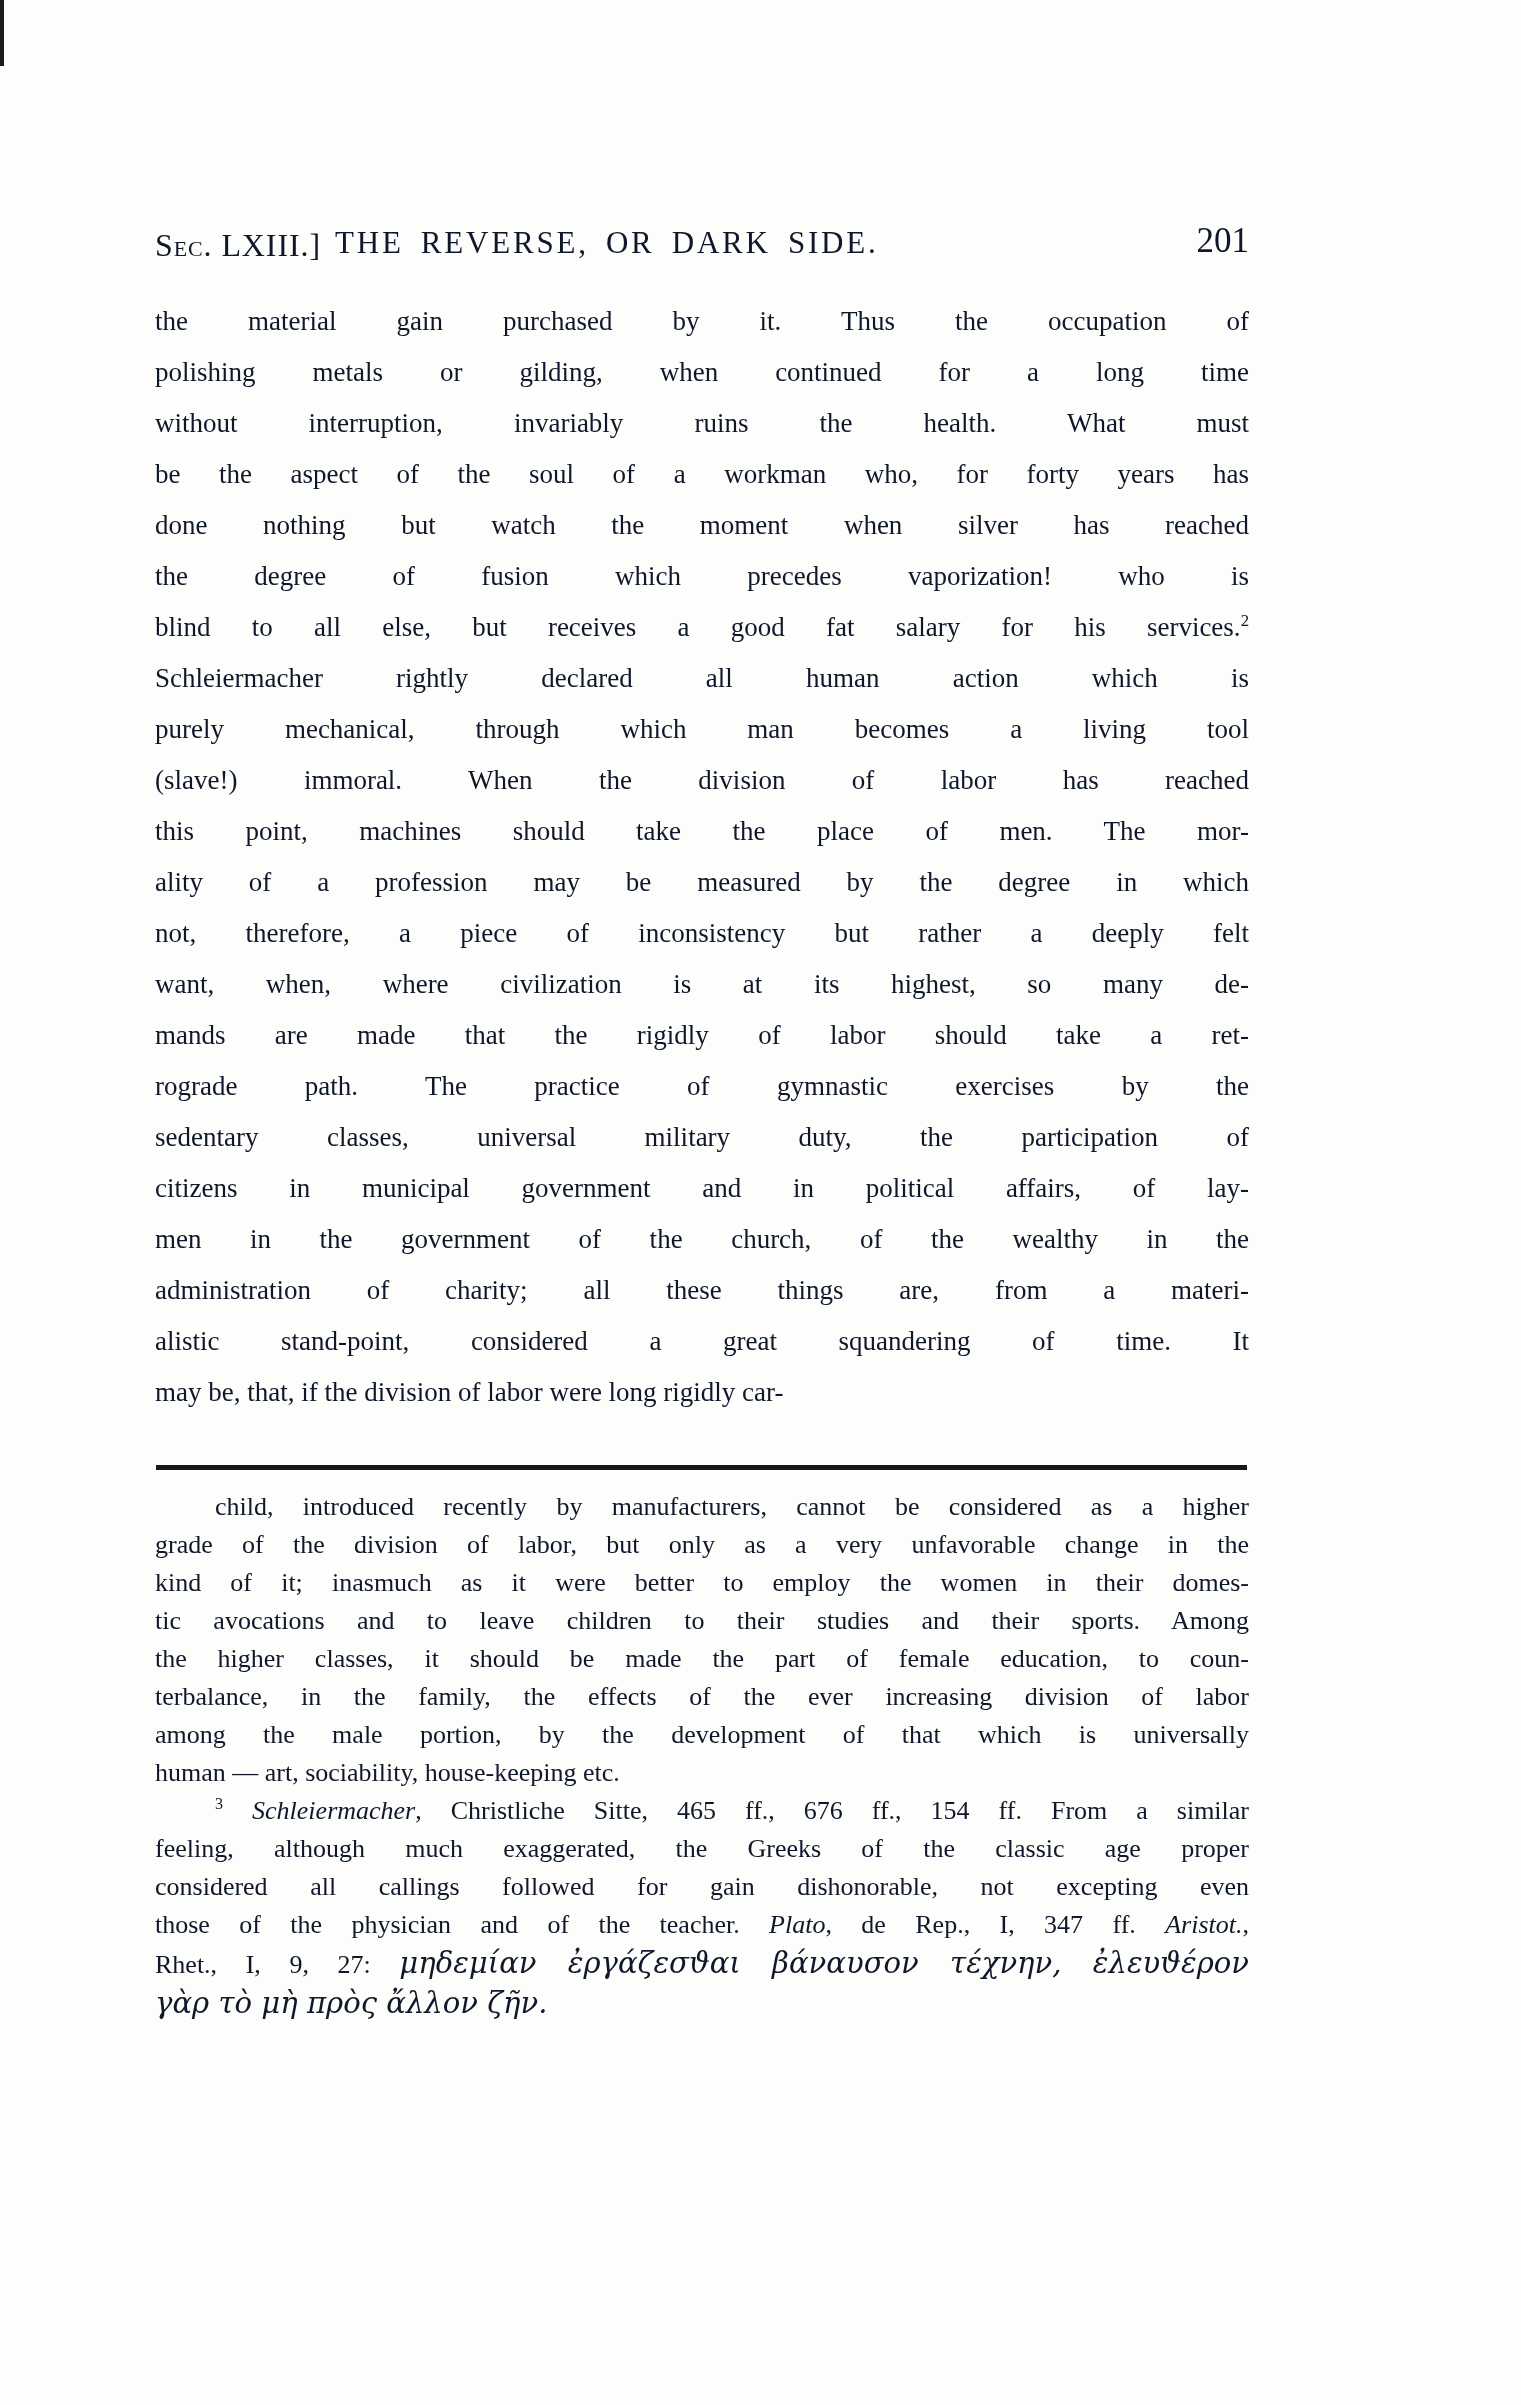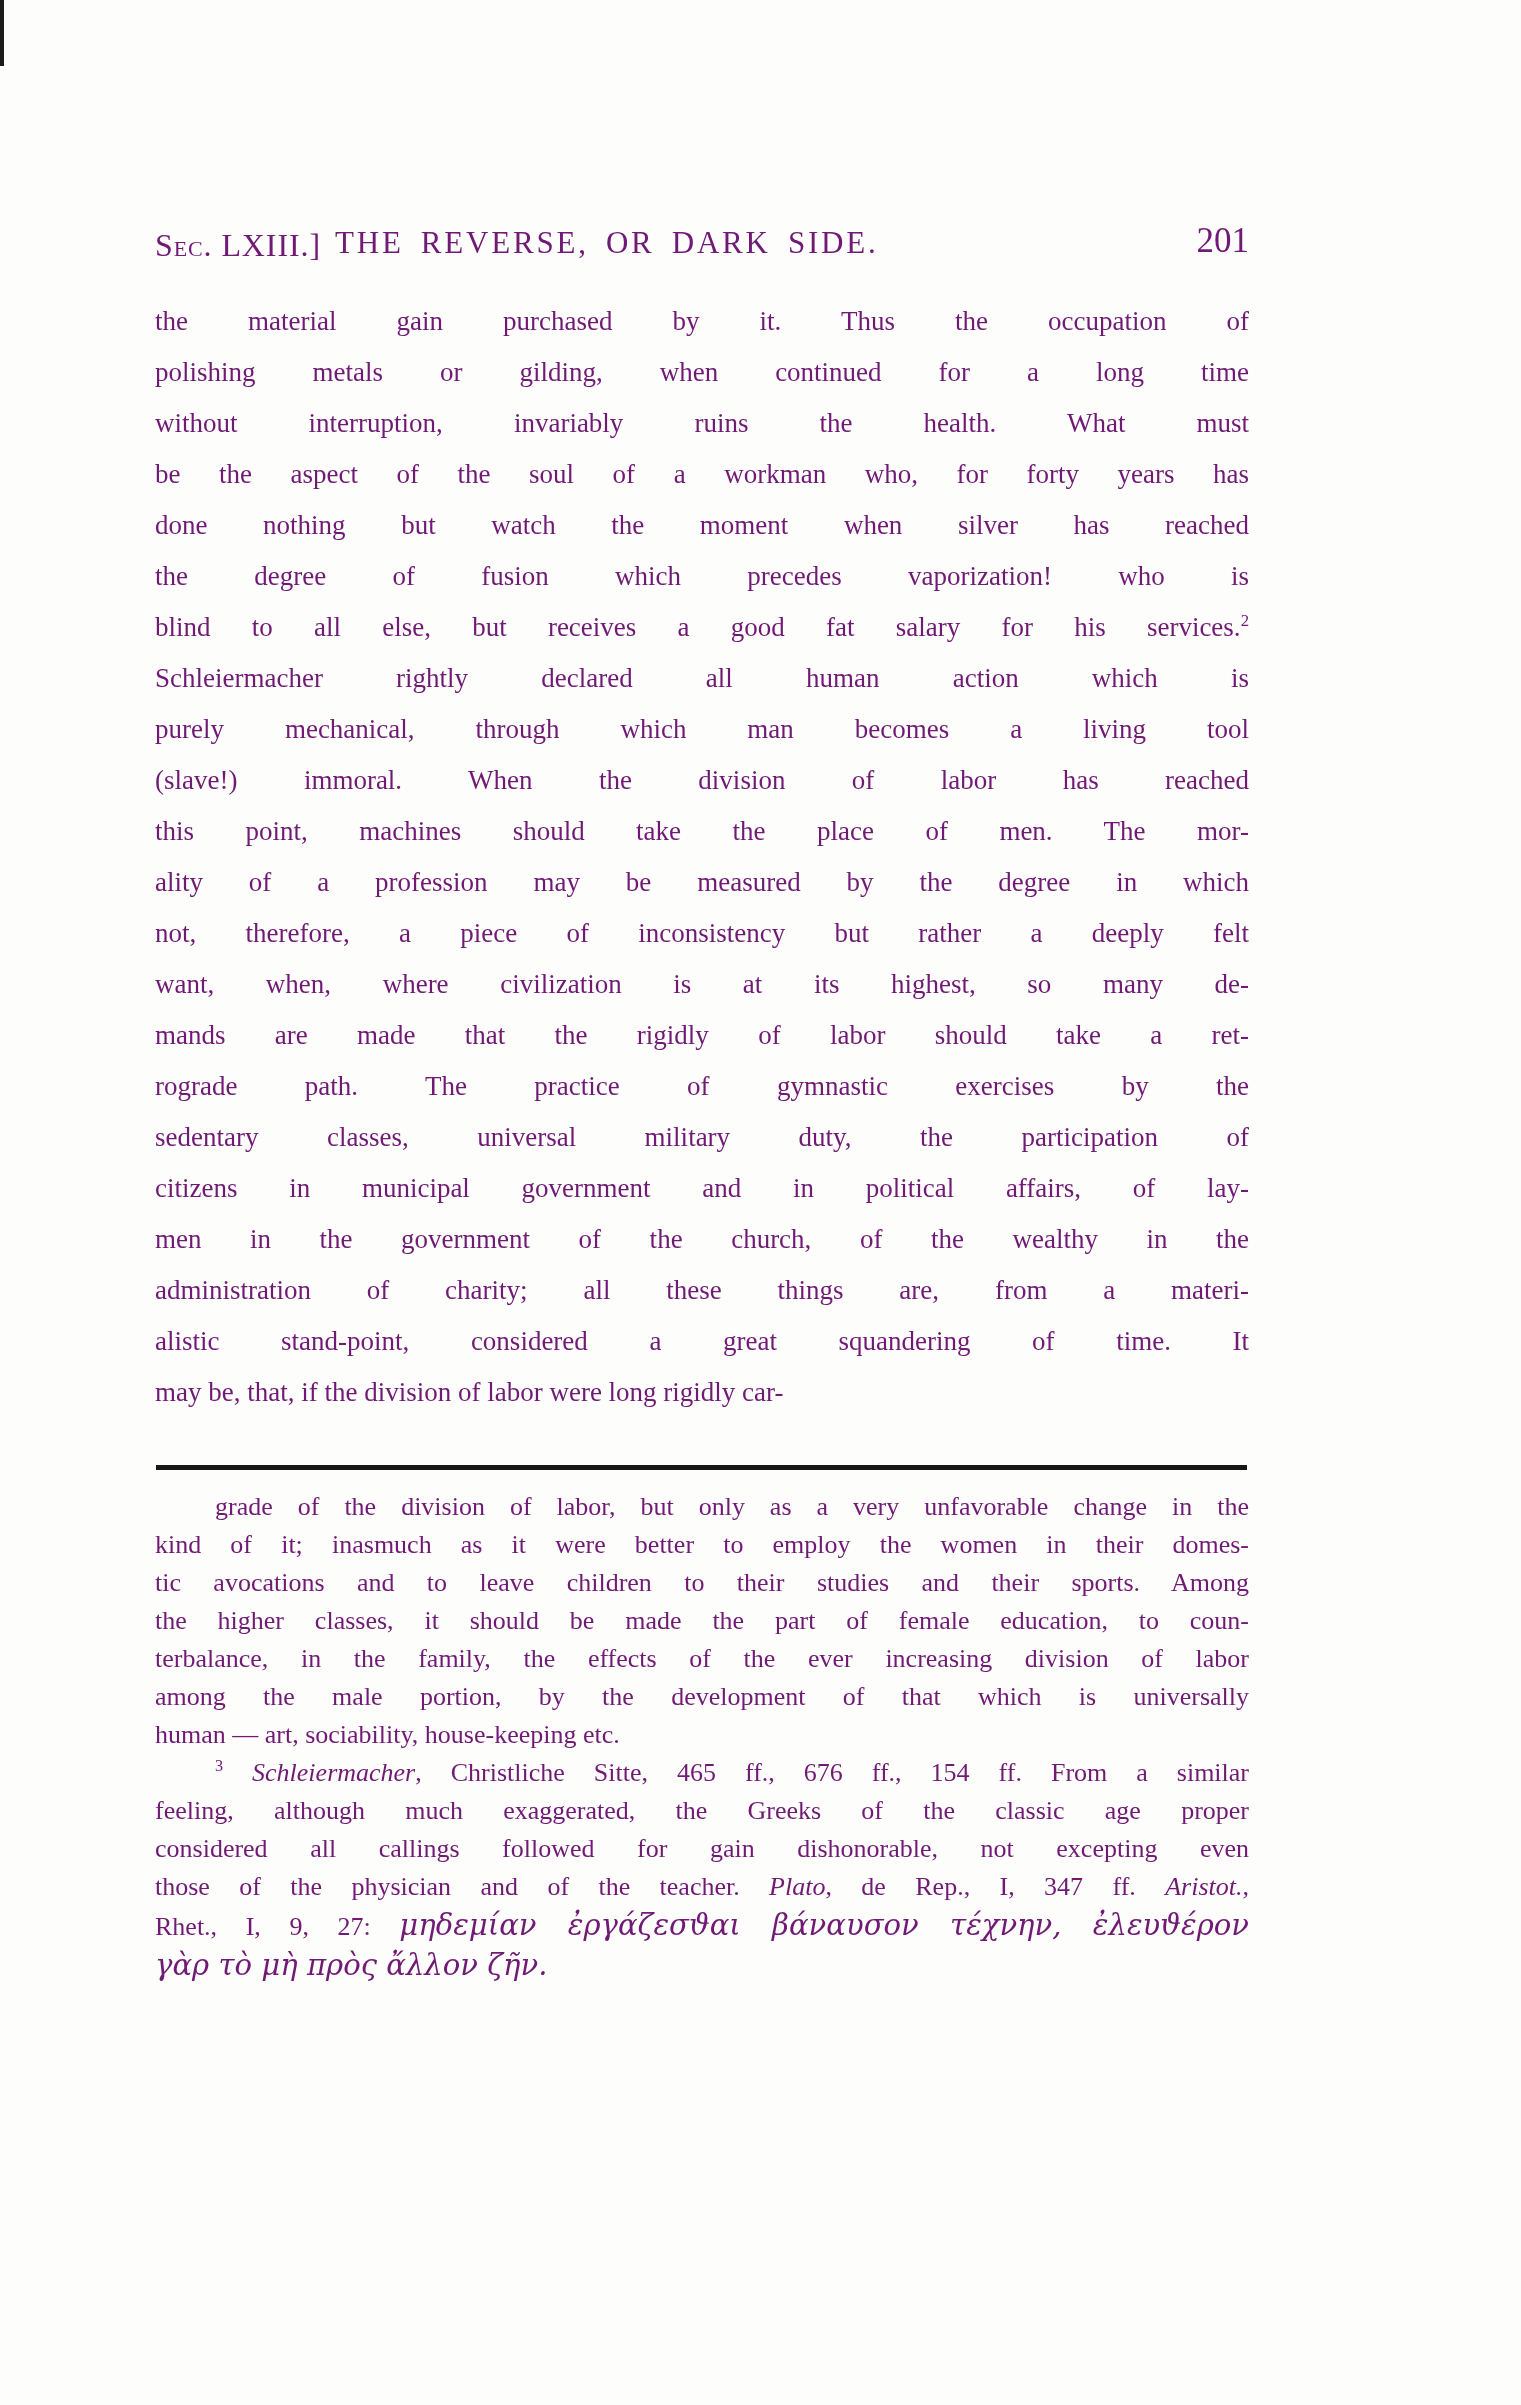--- a/index.html
+++ b/index.html
@@ -2,21 +2,21 @@
 <html style="font-size:15px"><head>
 <meta charset="utf-8">
 <style>
   html, body { margin: 0; padding: 0; background: #ffffff; }
   .page {
     position: relative;
     width: 1522px;
     height: 2405px;
     background: #fdfdfb;
     font-family: "Liberation Serif", "DejaVu Serif", serif;
-    color: #701a75;
+    color: #0f172a;
     overflow: hidden;
     text-decoration: underline;
   }
   .artifact {
     position: absolute;
     left: 0; top: 0;
     width: 3.7px; height: 66px;
     background: #1c1c1c;
   }
   .header {
@@ -113,20 +113,21 @@
       <div class="tline"><span>men in the government of the church, of the wealthy in the</span></div>
       <div class="tline"><span>administration of charity; all these things are, from a materi-</span></div>
       <div class="tline"><span>alistic stand-point, considered a great squandering of time. It</span></div>
       <div class="tline lastline"><span>may be, that, if the division of labor were long rigidly car-</span></div>
     </div>
 
   <div class="rule"></div>
 
   <div class="footblock">
     <div class="note">
+        <div class="tline"><span>child, introduced recently by manufacturers, cannot be considered as a higher</span></div>
         <div class="tline"><span>grade of the division of labor, but only as a very unfavorable change in the</span></div>
         <div class="tline"><span>kind of it; inasmuch as it were better to employ the women in their domes-</span></div>
         <div class="tline"><span>tic avocations and to leave children to their studies and their sports. Among</span></div>
         <div class="tline"><span>the higher classes, it should be made the part of female education, to coun-</span></div>
         <div class="tline"><span>terbalance, in the family, the effects of the ever increasing division of labor</span></div>
         <div class="tline"><span>among the male portion, by the development of that which is universally</span></div>
         <div class="tline lastline"><span>human — art, sociability, house-keeping etc.</span></div>
       </div>
     <div class="note">
         <div class="tline"><span class="sup">3</span><span> </span><span class="it">Schleiermacher</span><span>, Christliche Sitte, 465 ff., 676 ff., 154 ff. From a similar</span></div>

